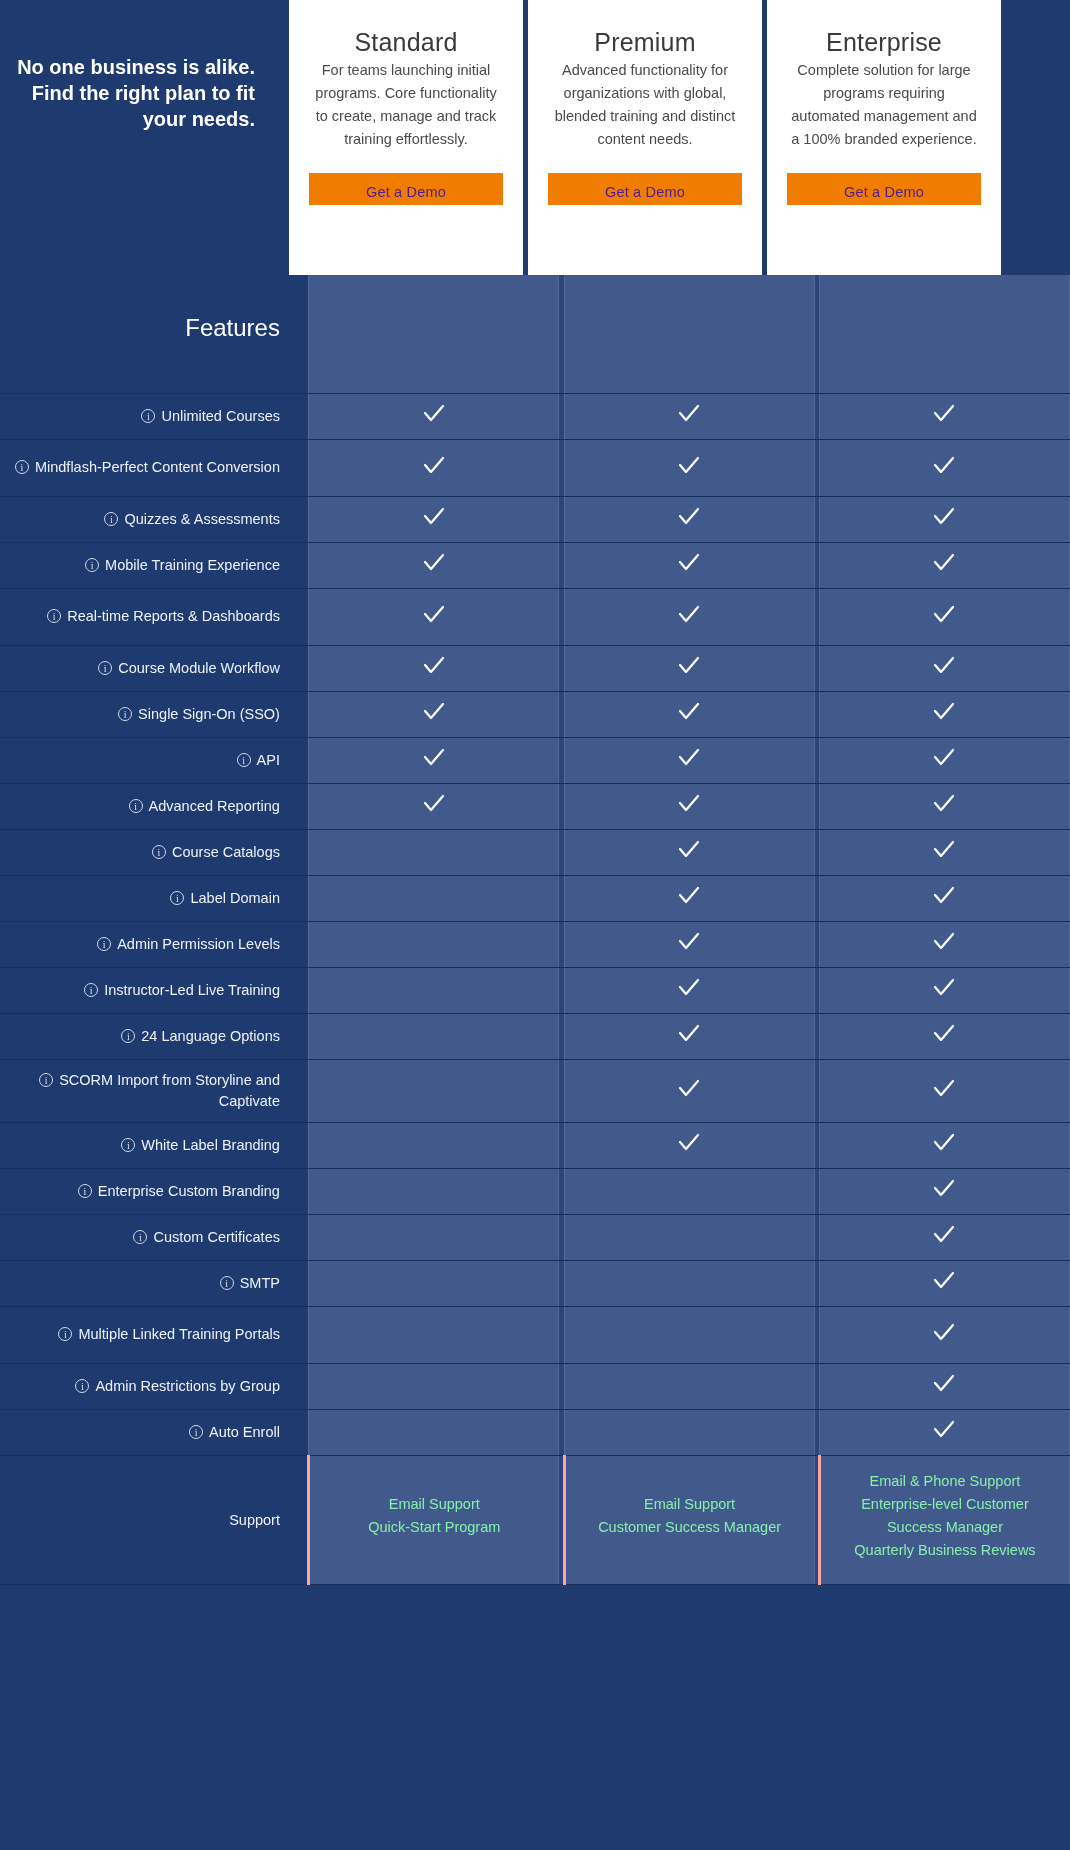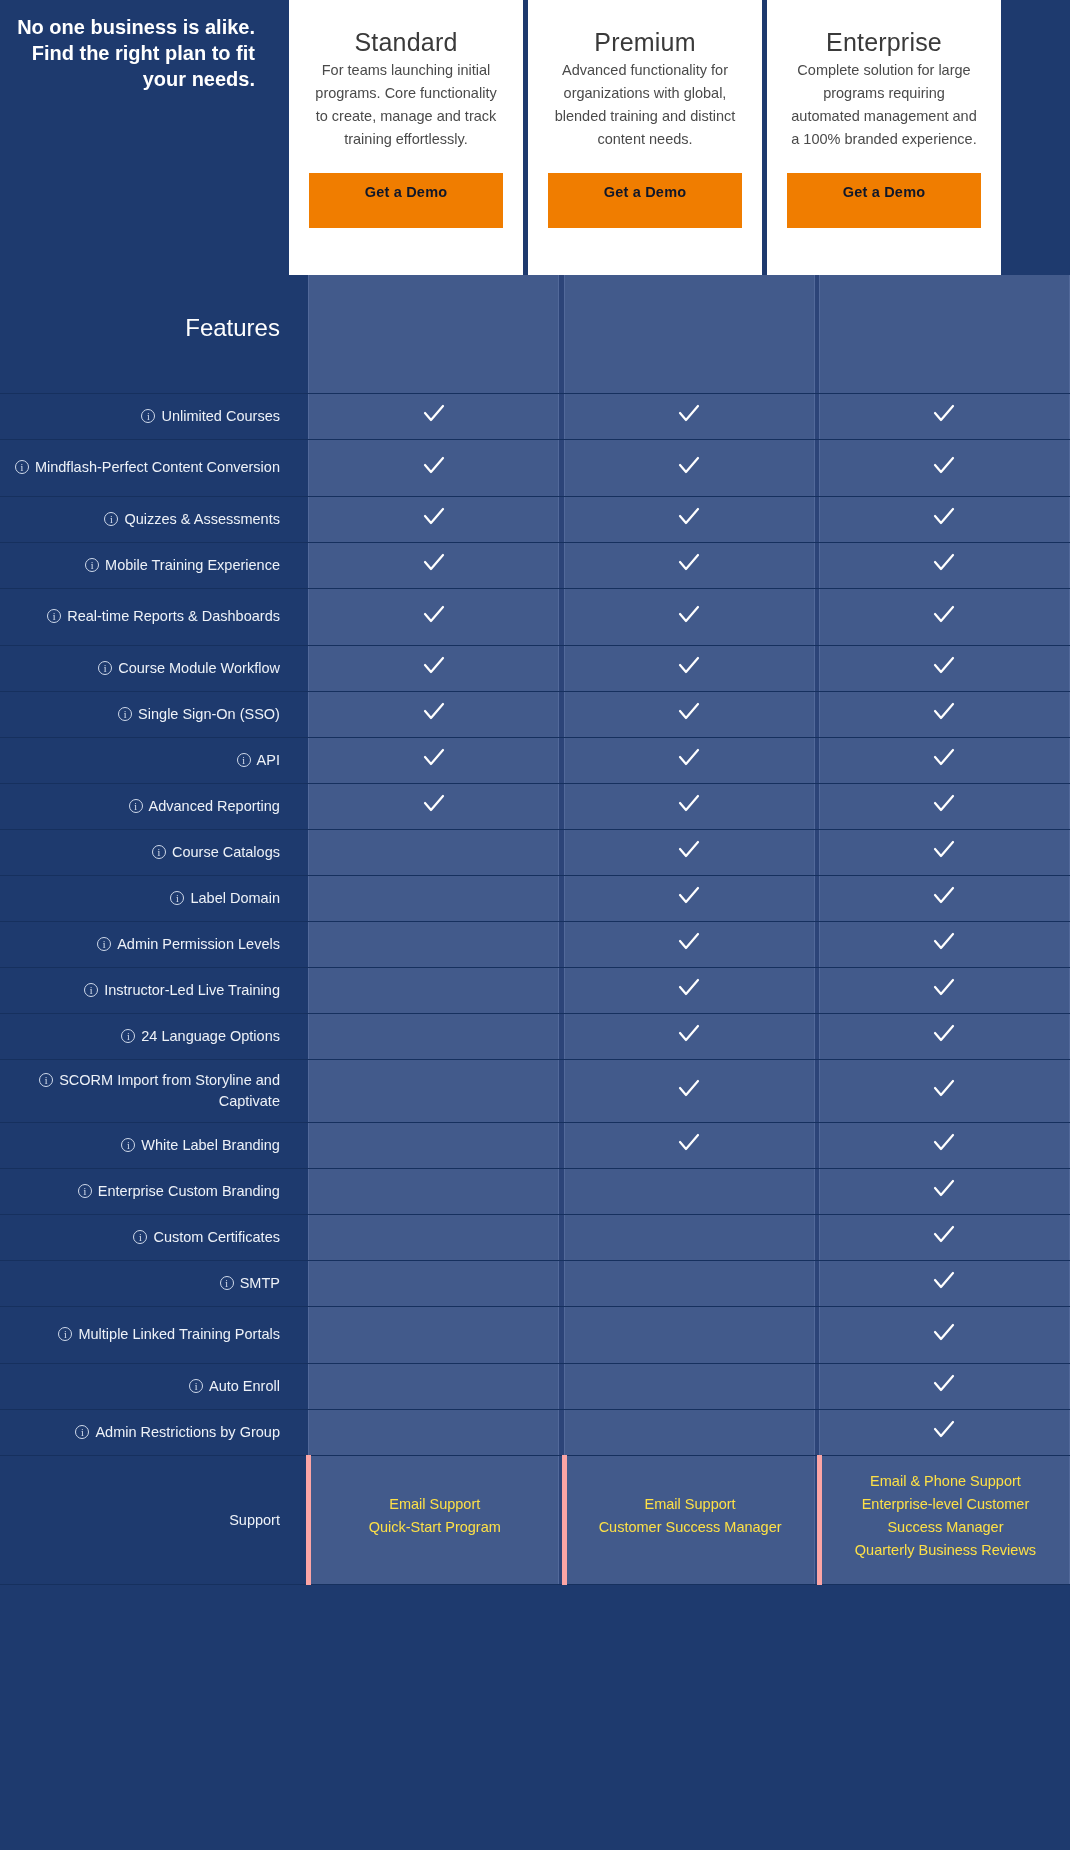--- a/index.html
+++ b/index.html
@@ -30,20 +30,21 @@
     align-items: stretch;
   }
   .headline {
     width: 277px;
     padding: 14px 22px 0 8px;
     font-size: 20px;
     font-weight: bold;
     line-height: 26px;
     text-align: right;
     color: #ffffff;
+    margin-top: 40px;
   }
   .plan-gap { width: 12px; }
   .plan-card {
     width: 234px;
     background: #ffffff;
     color: #2b2b2b;
     padding: 18px 20px 0 20px;
     text-align: center;
     height: 275px;
   }
@@ -57,26 +58,26 @@
   .plan-card .plan-desc {
     font-size: 14.5px;
     line-height: 23px;
     color: #4a4a4a;
     margin: 0 0 22px 0;
   }
   .demo-btn {
     display: block;
     width: 100%;
     background: #f07d00;
-    color: #0f172a;
+    color: #4c1d95;
     border: none;
     font-family: "Liberation Sans", sans-serif;
     font-size: 14.5px;
-    font-weight: bold;
-    padding: 11px 0 28px 0;
+    font-weight: normal;
+    padding: 11px 0 5px 0;
     cursor: pointer;
     letter-spacing: .2px;
   }
   .spacer-col { width: 5px; }
 
   
   table.matrix {
     border-collapse: collapse;
     width: 1070px;
     table-layout: fixed;
@@ -156,28 +157,28 @@
   td.support-feature {
     background: #1e3a6e;
     text-align: right;
     padding: 2px 16px;
     font-size: 14.5px;
     color: #eef2f8;
     vertical-align: top;
   }
   td.support-cell {
     background: #425a8b;
-    border-left: 5px solid #fca5a5;
+    border-left: 3px solid #fca5a5;
     border-right: 1px solid #52699a;
     text-align: center;
     padding: 14px 14px 22px 14px;
     font-size: 14.5px;
     line-height: 23px;
     vertical-align: top;
-    color: #fde047;
+    color: #86efac;
   }
   .row-h-1 { height: 46px; }
   .row-h-2 { height: 57px; }
 </style>
 </head>
 <body>
 
 <div class="page">
 
   <div class="top">
@@ -491,32 +492,32 @@
           <td class="gapcell"></td>
           <td class="cell"></td>
           <td class="spacer"></td>
           <td class="cell"></td>
           <td class="spacer"></td>
           <td class="cell"><span class="check"><svg width="26" height="26" viewBox="0 0 26 26">
                 <path d="M4 12 L10 19 L22 5" fill="none" stroke="#ffffff" stroke-width="2.2" stroke-linecap="round" stroke-linejoin="round"></path>
               </svg></span></td>
         </tr>
         <tr class="row-h-1">
+          <td class="feature"><span class="info-icon">i</span><span>Admin Restrictions by Group</span></td>
+          <td class="gapcell"></td>
+          <td class="cell"></td>
+          <td class="spacer"></td>
+          <td class="cell"></td>
+          <td class="spacer"></td>
+          <td class="cell"><span class="check"><svg width="26" height="26" viewBox="0 0 26 26">
+                <path d="M4 12 L10 19 L22 5" fill="none" stroke="#ffffff" stroke-width="2.2" stroke-linecap="round" stroke-linejoin="round"></path>
+              </svg></span></td>
+        </tr>
+        <tr class="row-h-1">
           <td class="feature"><span class="info-icon">i</span><span>Auto Enroll</span></td>
-          <td class="gapcell"></td>
-          <td class="cell"></td>
-          <td class="spacer"></td>
-          <td class="cell"></td>
-          <td class="spacer"></td>
-          <td class="cell"><span class="check"><svg width="26" height="26" viewBox="0 0 26 26">
-                <path d="M4 12 L10 19 L22 5" fill="none" stroke="#ffffff" stroke-width="2.2" stroke-linecap="round" stroke-linejoin="round"></path>
-              </svg></span></td>
-        </tr>
-        <tr class="row-h-1">
-          <td class="feature"><span class="info-icon">i</span><span>Admin Restrictions by Group</span></td>
           <td class="gapcell"></td>
           <td class="cell"></td>
           <td class="spacer"></td>
           <td class="cell"></td>
           <td class="spacer"></td>
           <td class="cell"><span class="check"><svg width="26" height="26" viewBox="0 0 26 26">
                 <path d="M4 12 L10 19 L22 5" fill="none" stroke="#ffffff" stroke-width="2.2" stroke-linecap="round" stroke-linejoin="round"></path>
               </svg></span></td>
         </tr>
         <tr>

